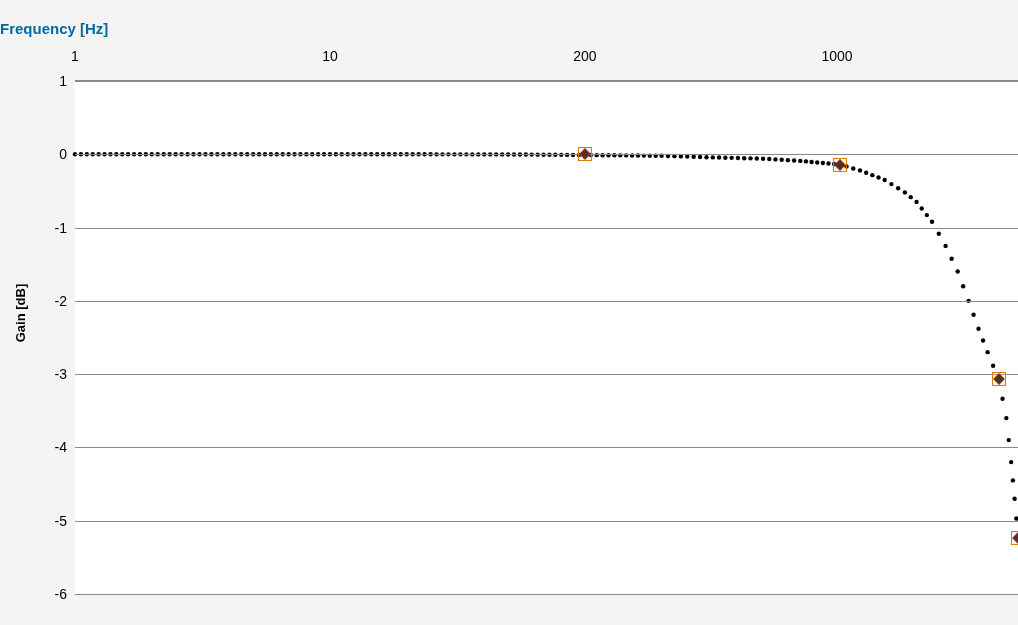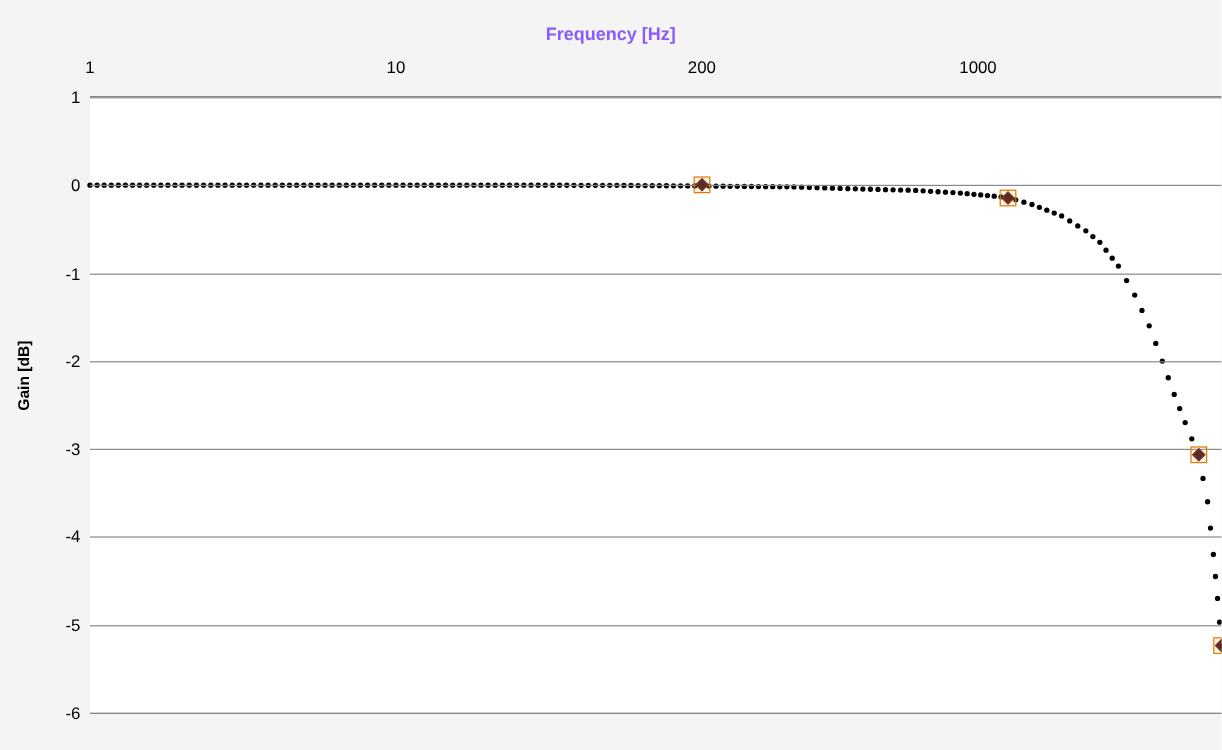--- a/index.html
+++ b/index.html
@@ -10,24 +10,24 @@
       height: 625px;
       position: relative;
     }
     .chart-container {
       position: relative;
       width: 100%;
       height: 100%;
       padding: 20px 0 0 0;
     }
     .title {
-      text-align: center;
+      text-align: left;
       font-size: 15px;
       font-weight: bold;
-      color: #8b5cf6;
+      color: #0369a1;
       position: absolute;
       left: 0;
       right: 0;
       top: 20px;
     }
     .xlabel-ticks {
       position: absolute;
       top: 48px;
       left: 75px;
       right: 0;
@@ -102,21 +102,21 @@
   </style>
 </head>
 <body>
 
 <div class="chart-container">
   <div class="title">Frequency [Hz]</div>
   <div class="xlabel-ticks">
       <div class="xtick" style="left: 0px;">1</div>
       <div class="xtick" style="left: 254.936px;">10</div>
       <div class="xtick" style="left: 509.872px;">200</div>
-      <div class="xtick" style="left: 740px;">1000</div>
+      <div class="xtick" style="left: 762px;">1000</div>
     </div>
   <div class="ylabel">Gain [dB]</div>
   <div class="plot">
     <svg class="overlay">
         <circle cx="0" cy="73.28571428571428" r="2.2" fill="#000"></circle>
         <circle cx="5.903333289212396" cy="73.28571428571428" r="2.2" fill="#000"></circle>
         <circle cx="11.806666578424785" cy="73.28571428571428" r="2.2" fill="#000"></circle>
         <circle cx="17.709999867637183" cy="73.28571428571428" r="2.2" fill="#000"></circle>
         <circle cx="23.61333315684959" cy="73.28571428571428" r="2.2" fill="#000"></circle>
         <circle cx="29.516666446061983" cy="73.28571428571428" r="2.2" fill="#000"></circle>

